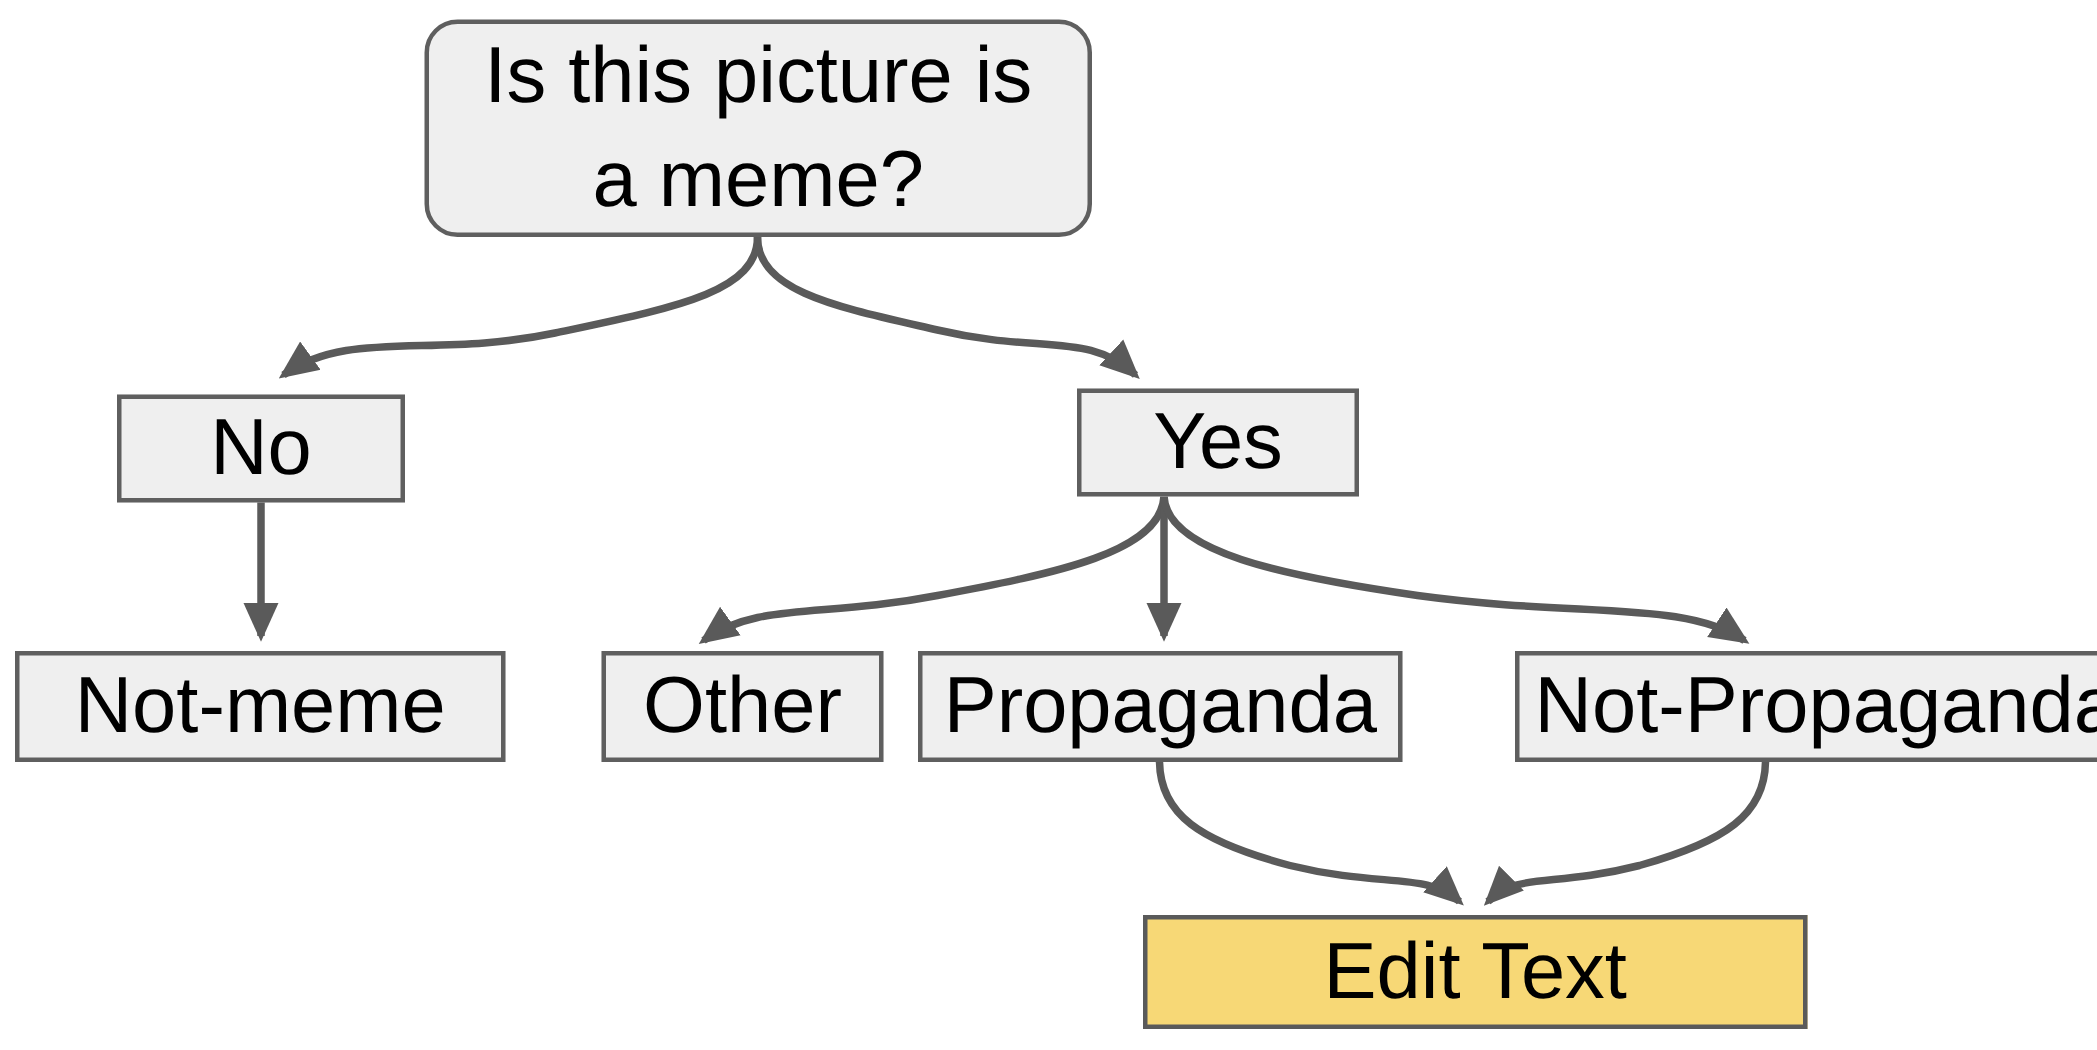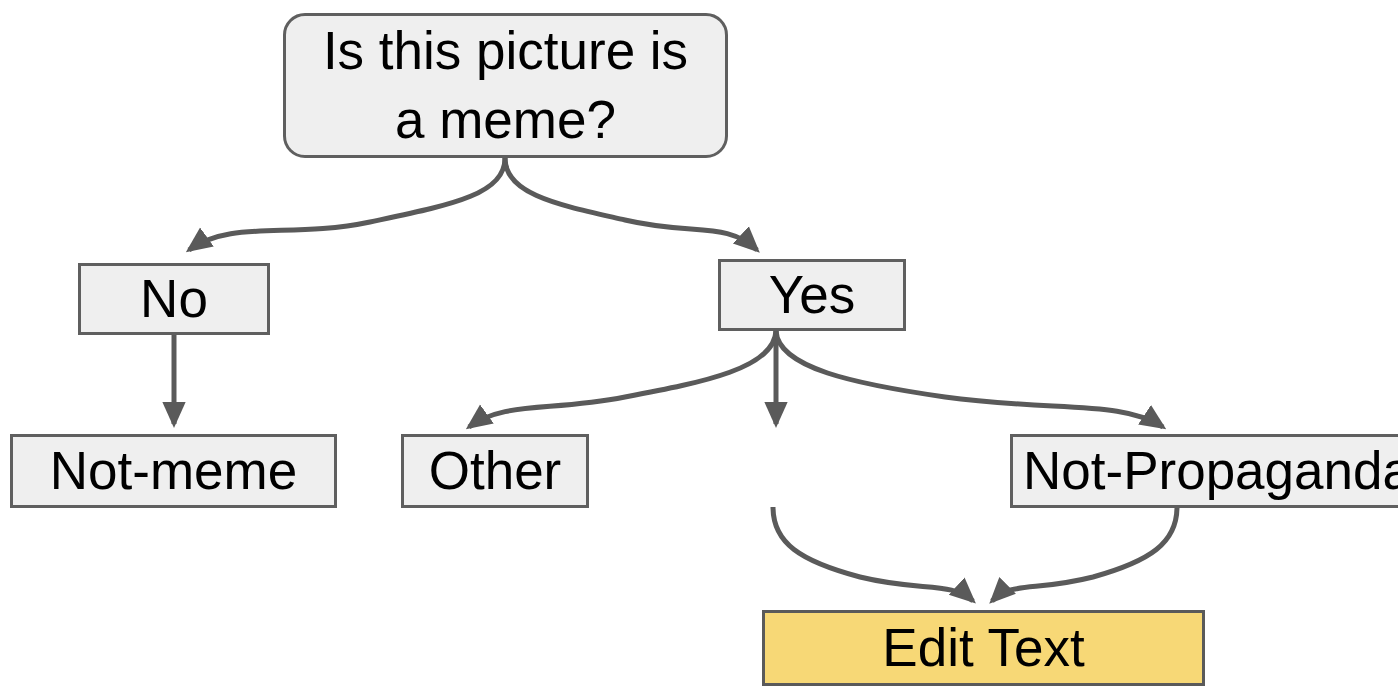--- a/index.html
+++ b/index.html
@@ -79,20 +79,23 @@
   </div>
 
   <div class="node" id="n-notmeme">
     <span class="label">Not-meme</span>
   </div>
 
   <div class="node" id="n-other">
     <span class="label">Other</span>
   </div>
 
+  <div class="node" id="n-prop">
+    <span class="label">Propaganda</span>
+  </div>
 
   <div class="node" id="n-notprop">
     <span class="label">Not-Propaganda</span>
   </div>
 
   <div class="node highlight" id="n-edit">
     <span class="label">Edit Text</span>
   </div>
 
 </div>

